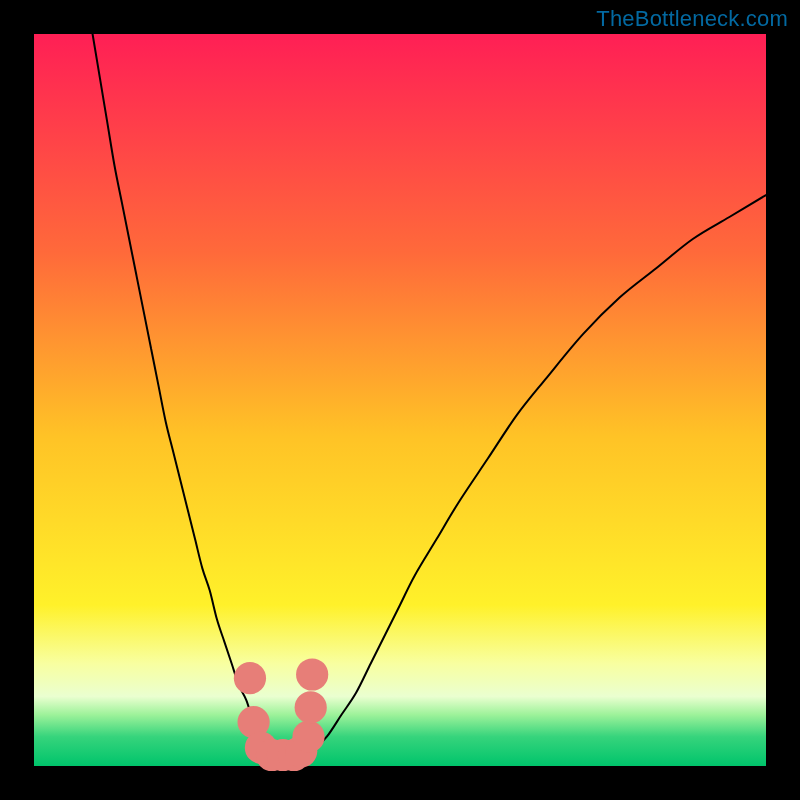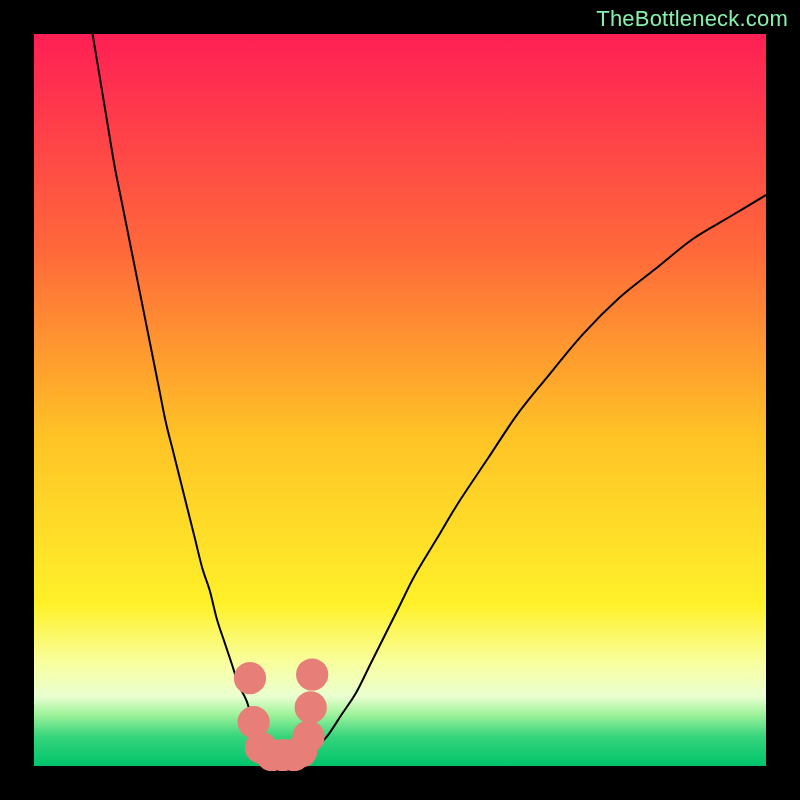--- a/index.html
+++ b/index.html
@@ -24,21 +24,21 @@
     left: 34px;
     top: 34px;
     width: 732px;
     height: 732px;
     
   }
   .watermark {
     position: absolute;
     top: 6px;
     right: 12px;
-    color: #86efac;
+    color: #0369a1;
     font-size: 22px;
     font-weight: 500;
     letter-spacing: 0.2px;
     user-select: none;
   }
   svg.curve {
     position: absolute;
     left: 0;
     top: 0;
     width: 732px;

